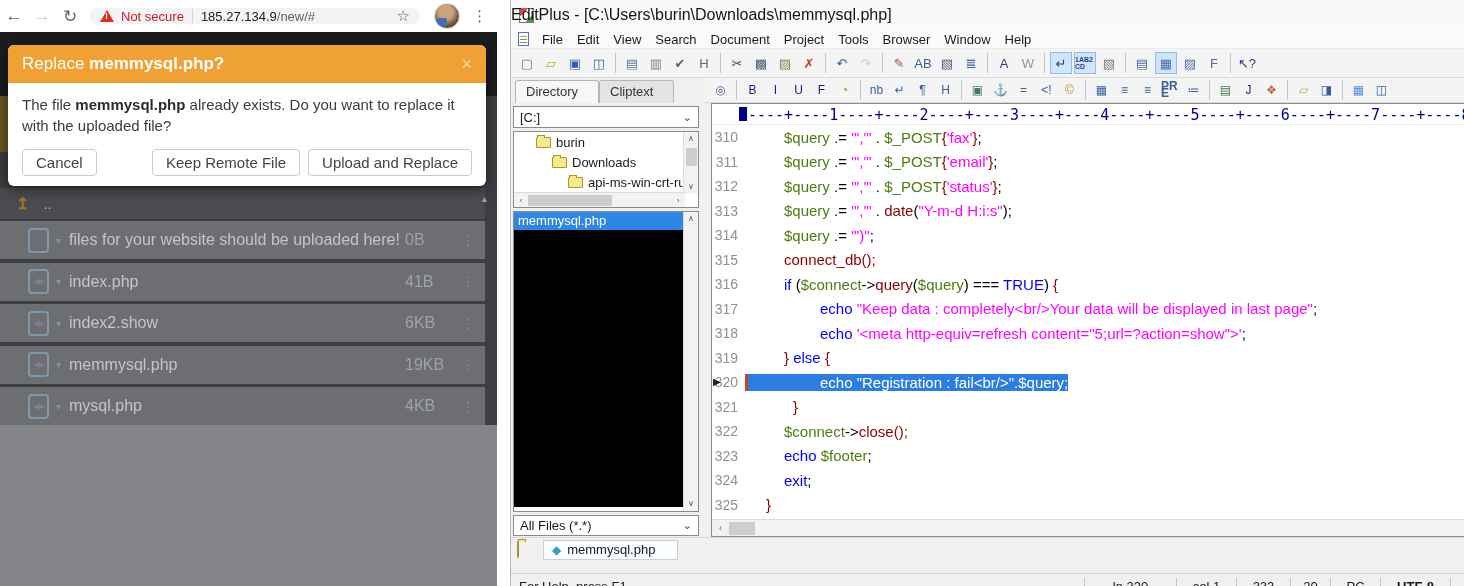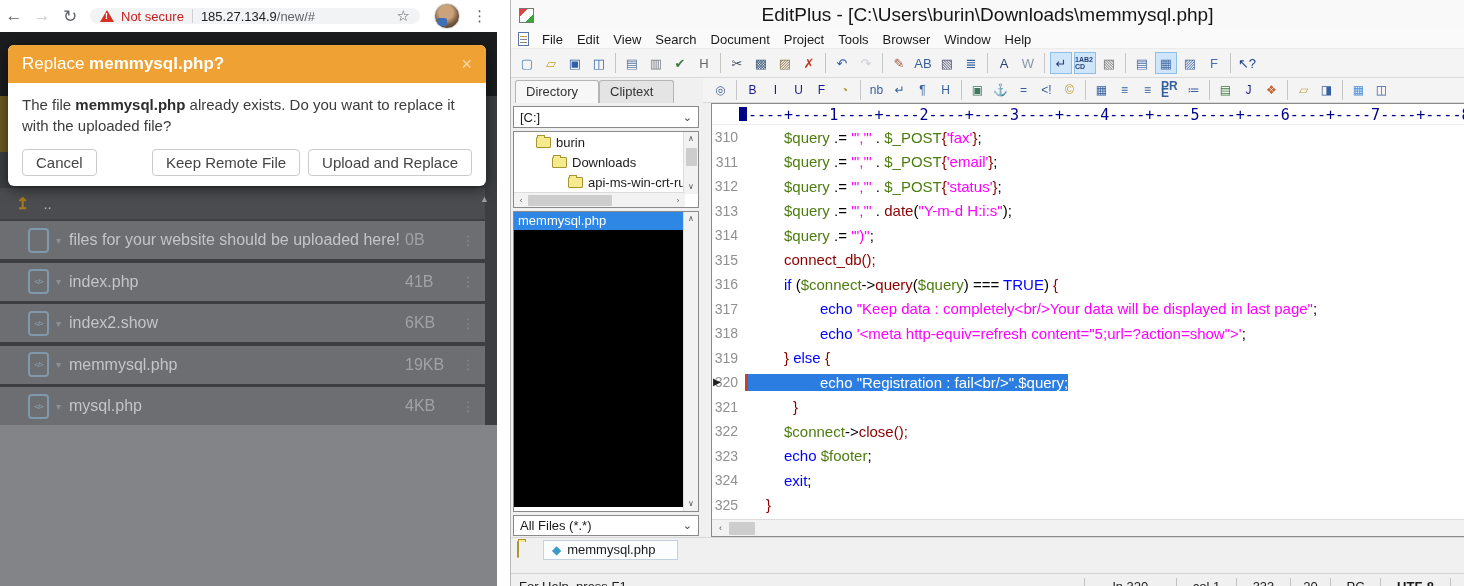--- a/index.html
+++ b/index.html
@@ -58,21 +58,21 @@
           padding:4px 13px; font-family:inherit; cursor:pointer; white-space:nowrap; }
   .mbtn + .mbtn { margin-left:8px; }
   .mspacer { flex:1; }
 
   
   .editplus { position:absolute; left:510px; top:0; width:954px; height:586px; background:#f0f0f0;
               border-left:1px solid #b9b9b9; font-size:13px; color:#1a1a1a; }
   .ep-title { height:30px; background:#f9f9f9; display:flex; align-items:center; position:relative; }
   .ep-appicon { width:15px; height:15px; margin-left:8px; border:1px solid #777;
                 background:linear-gradient(135deg,#d44 0 28%,#fff 28% 72%,#3a3 72%); }
-  .ep-title-text { position:absolute; left:0; right:0; text-align:center; font-size:19px; color:#151515; }
+  .ep-title-text { position:absolute; left:0; right:0; font-size:16px; color:#151515; }
   .ep-menubar { height:19px; background:#fafafa; display:flex; align-items:center; border-bottom:1px solid #ececec; }
   .ep-docicon { width:11px; height:14px; border:1px solid #5a76a8; background:#fff; margin:0 6px 0 7px; position:relative; }
   .ep-docicon::after{content:"";position:absolute;left:1px;top:3px;width:7px;height:1px;background:#c2a13a;box-shadow:0 3px 0 #888,0 6px 0 #888;}
   .menu-item { padding:0 7px; font-size:13px; cursor:default; }
   .toolbar { display:flex; align-items:center; background:#f4f4f4; border-bottom:1px solid #dadada; }
   .tb1 { height:29px; padding-left:4px; }
   .tcell { width:22px; height:22px; display:flex; align-items:center; justify-content:center;
            font-size:13px; margin:0 1px; border:1px solid transparent; cursor:pointer; }
   .tcell.active { background:#cfe5f9; border-color:#8ebfea; }
   .tcell.dis { opacity:.45; }

